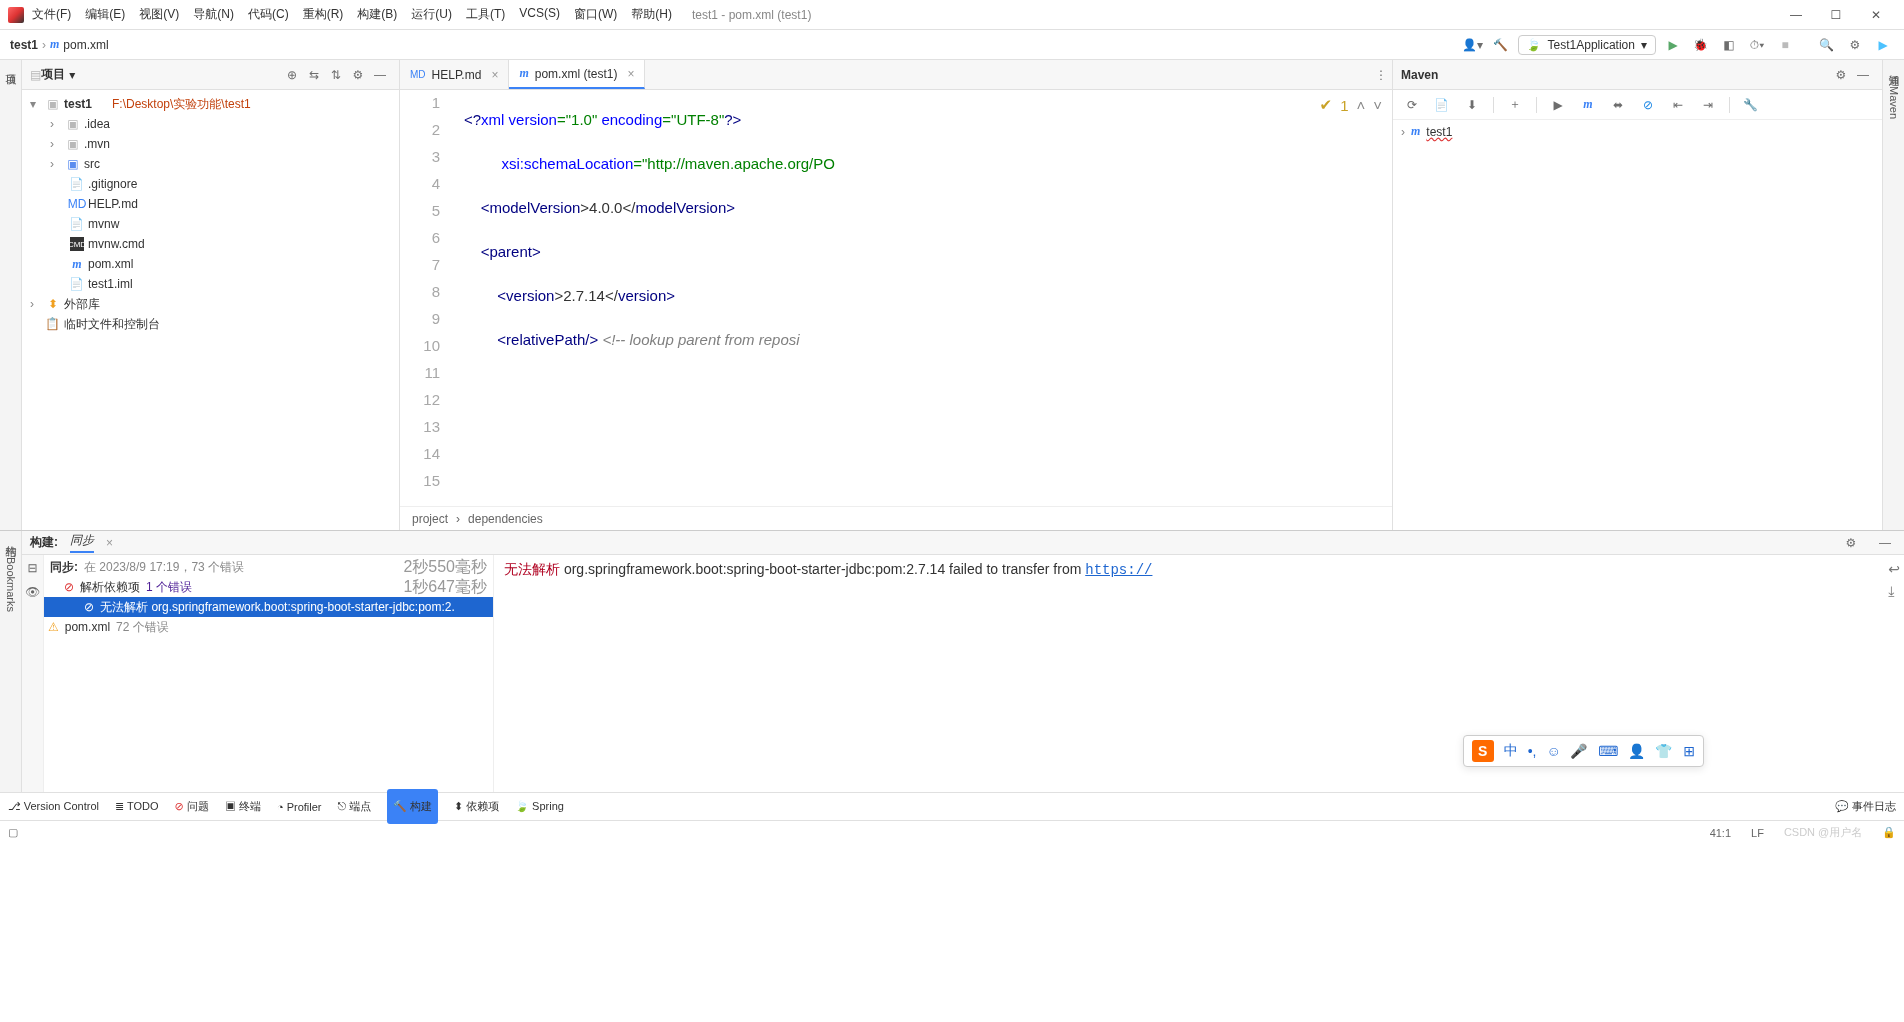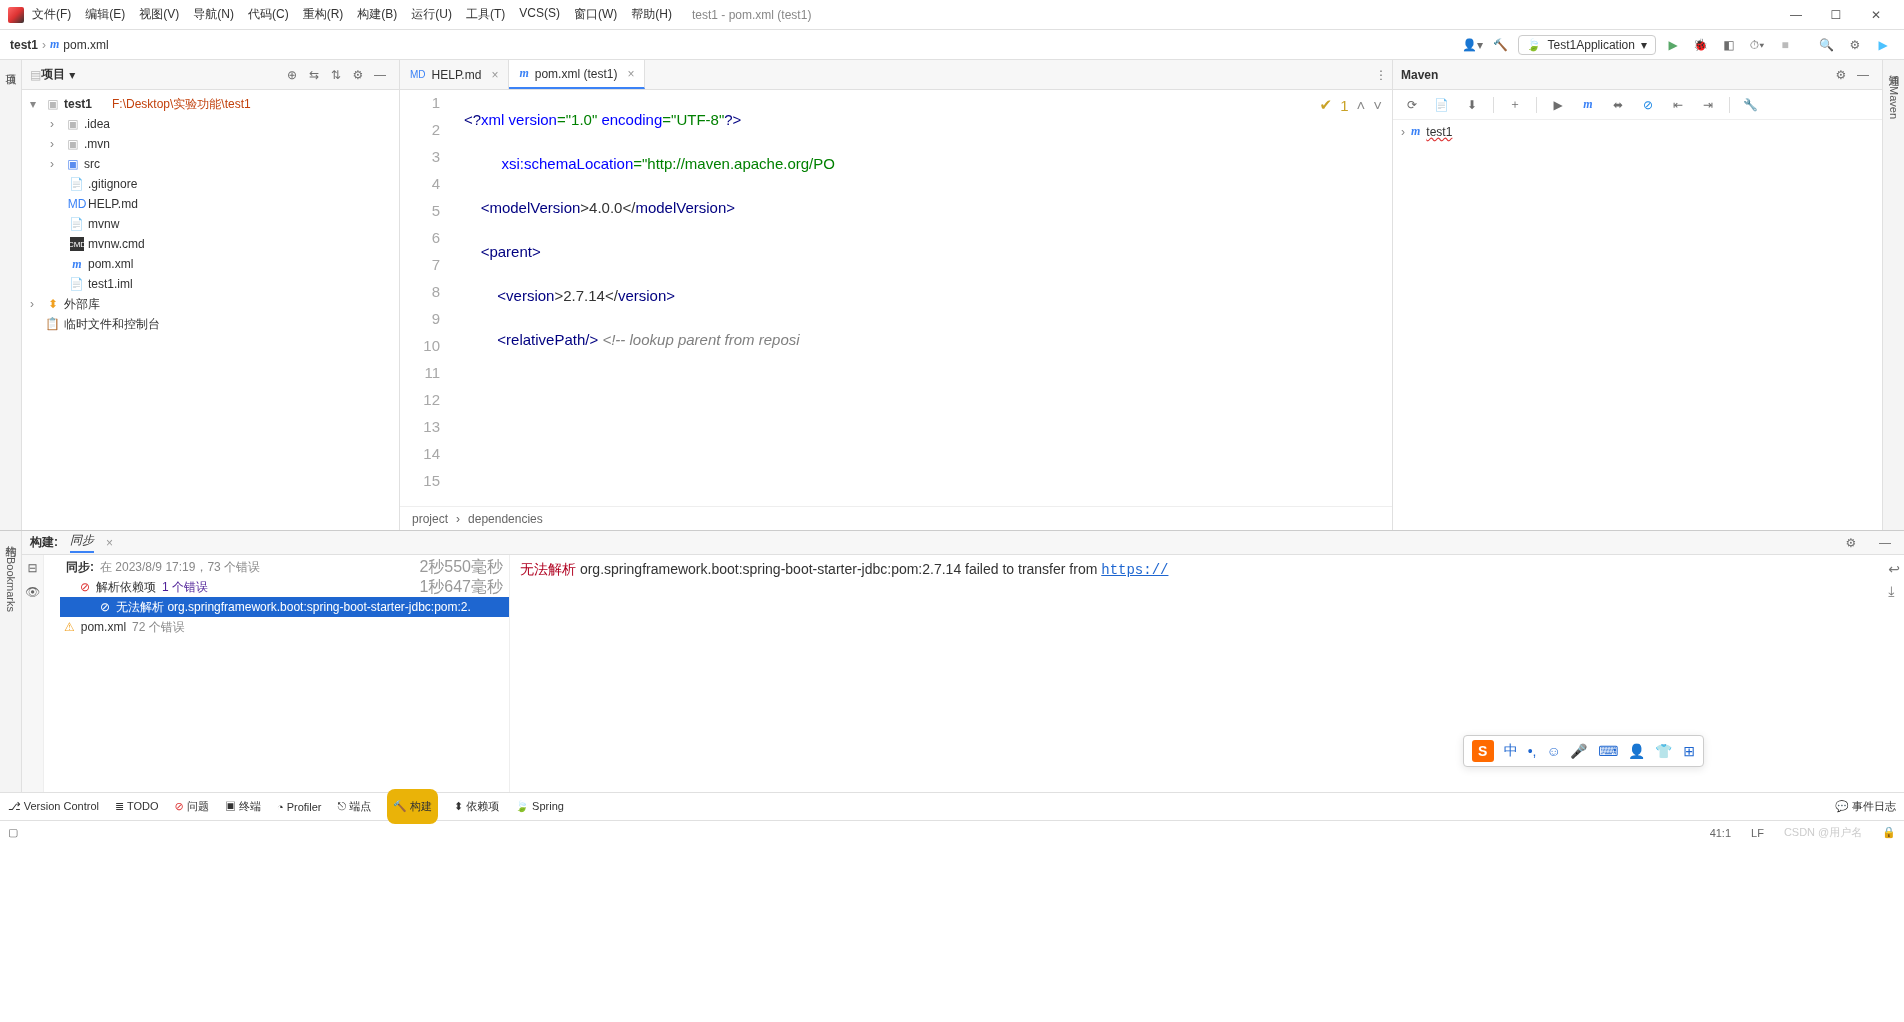--- a/index.html
+++ b/index.html
@@ -54,21 +54,21 @@
 .buildpane { height: 262px; border-top: 1px solid #ccc; display: flex; }
 .bleft { width: 22px; background: #f4f4f4; border-right: 1px solid #e0e0e0; display: flex; flex-direction: column; align-items: center; gap: 20px; padding-top: 6px; }
 .bleft span { writing-mode: vertical-rl; font-size: 11px; color: #555; }
 .bmid { flex: 1; display: flex; flex-direction: column; }
 .btabs { height: 24px; display: flex; align-items: center; padding: 0 8px; background: #f7f7f7; border-bottom: 1px solid #e0e0e0; gap: 12px; }
 .btabs .lab { font-size: 12px; }
 .btabs .act { border-bottom: 2px solid #3b82f6; padding-bottom: 2px; font-style: italic; }
 .btabs .sp { flex: 1; }
 .bcontent { flex: 1; display: flex; }
 .bcleft { width: 22px; background: #f7f7f7; border-right: 1px solid #eee; display: flex; flex-direction: column; align-items: center; padding-top: 6px; gap: 10px; color: #666; }
-.btree { width: 450px; border-right: 1px solid #eee; padding: 2px 0; margin-left: 16px; }
+.btree { width: 450px; border-right: 1px solid #eee; padding: 2px 0; }
 .brow { display: flex; align-items: center; height: 20px; padding: 0 6px; gap: 6px; }
 .brow.sel { background: #1e66d0; color: #fff; }
 .brow .time { margin-left: auto; color: #999; font-size: 16px; }
 .bdetail { flex: 1; padding: 6px 10px; font-family: Consolas, monospace; font-size: 14px; position: relative; }
 .bdetail .err { color: #b00020; }
 .bdetail .link { color: #1e66d0; text-decoration: underline; font-family: Liberation Mono, monospace; }
 .bdetail .side { position: absolute; right: 4px; top: 6px; display: flex; flex-direction: column; gap: 6px; color: #777; }
 .ime { position: absolute; right: 200px; top: 180px; background: #fff; border: 1px solid #ccc; border-radius: 4px; padding: 4px 8px; display: flex; gap: 10px; align-items: center; box-shadow: 0 2px 8px rgba(0,0,0,.1); }
 .ime .slogo { width: 22px; height: 22px; background: #ff6a00; border-radius: 3px; color: #fff; display: flex; align-items: center; justify-content: center; font-weight: bold; }
 .statusbar { height: 28px; border-top: 1px solid #e0e0e0; display: flex; align-items: center; padding: 0 8px; gap: 16px; font-size: 11px; }
@@ -367,21 +367,21 @@
   </div>
 </div>
 
 <div class="statusbar">
   <span>⎇ <span>Version Control</span></span>
   <span>≣ <span>TODO</span></span>
   <span><span style="color:#d33">⊘</span> <span>问题</span></span>
   <span>▣ <span>终端</span></span>
   <span>◔ <span>Profiler</span></span>
   <span>⎋ <span>端点</span></span>
-  <span style="background:#eab308;padding:10px 6px;border-radius:8px">🔨 <span>构建</span></span>
+  <span style="background:#3b82f6;padding:10px 6px;border-radius:3px">🔨 <span>构建</span></span>
   <span>⬍ <span>依赖项</span></span>
   <span>🍃 <span>Spring</span></span>
   <span style="flex:1"></span>
   <span>💬 <span>事件日志</span></span>
 </div>
 
 <div class="footer">
   <span>▢</span>
   <span class="sp"></span>
   <span>41:1</span>

